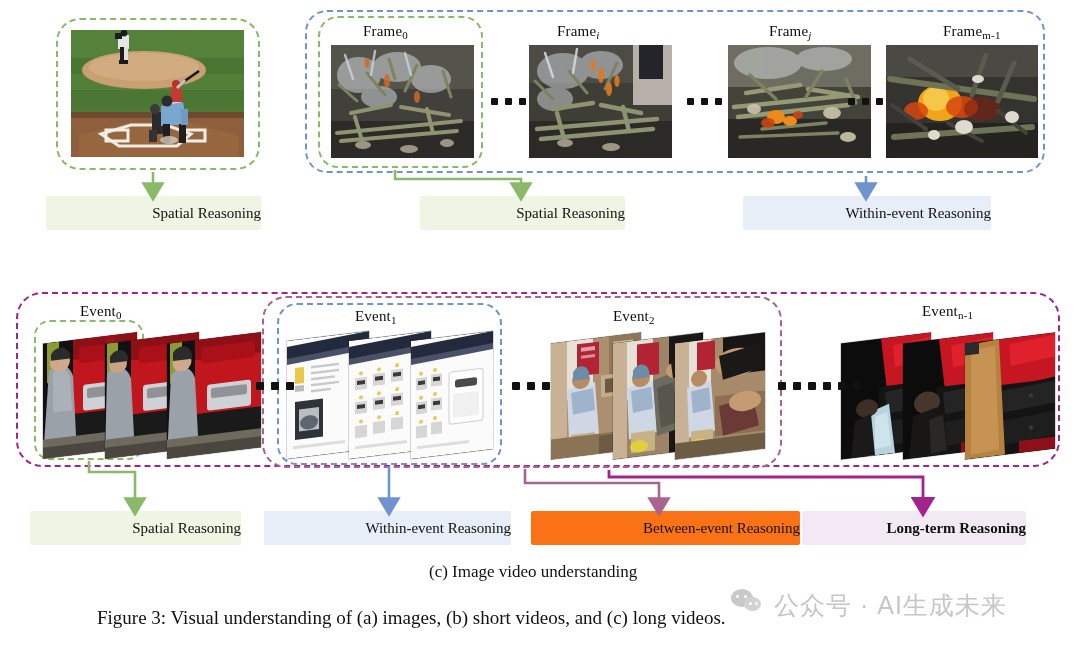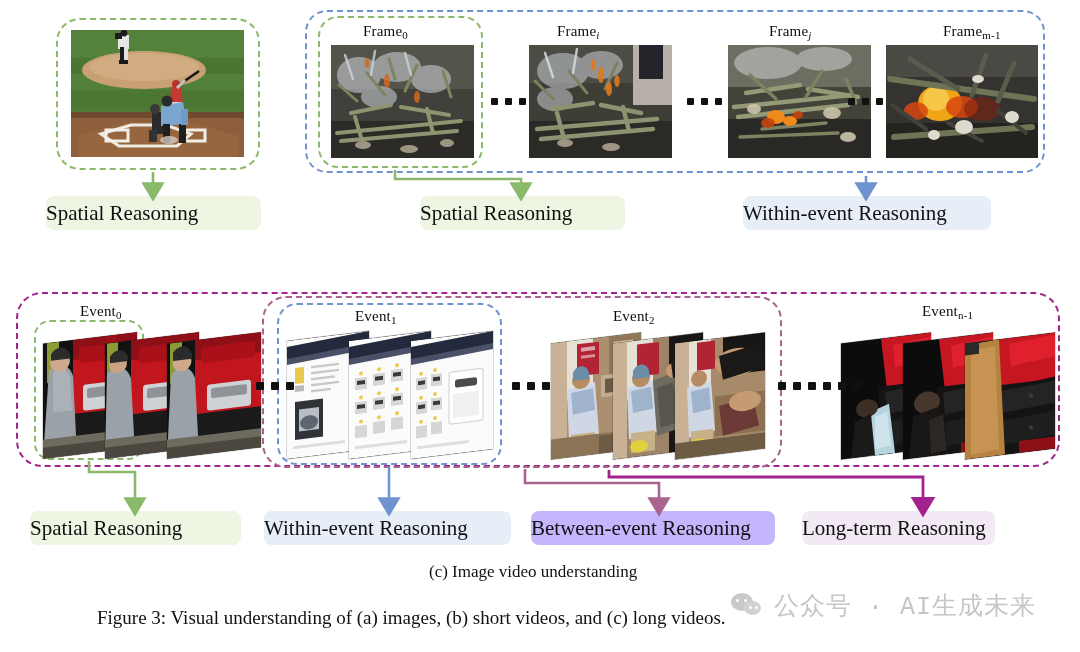--- a/index.html
+++ b/index.html
@@ -17,22 +17,22 @@
   .dash-purple{border:2.2px dashed #a3238e;}
   .dash-mauve{border:2px dashed #a8648f;}
 
   
   .vlabel{position:absolute;font-size:15px;color:#0d0d0d;white-space:nowrap;
           font-family:"Liberation Serif", serif;letter-spacing:.2px;}
   .vlabel .sub{font-size:11px;vertical-align:-3px;font-style:italic;}
   .vlabel .subn{font-size:11px;vertical-align:-3px;}
 
   
-  .pill{position:absolute;display:flex;align-items:center;justify-content:flex-start;
-        border-radius:8px;font-size:21px;color:#111;height:34px;
+  .pill{position:absolute;display:flex;align-items:center;justify-content:flex-end;
+        border-radius:2px;font-size:15px;color:#111;height:34px;
         font-family:"Liberation Serif", serif;white-space:nowrap;}
 
   
   .cap{position:absolute;font-size:17px;color:#111;white-space:nowrap;
        font-family:"Liberation Serif", serif;}
   .figcap{position:absolute;font-size:19px;color:#111;white-space:nowrap;
           font-family:"Liberation Serif", serif;}
 
   
   .dots{position:absolute;display:flex;align-items:center;gap:7px;}
@@ -40,22 +40,22 @@
   .dots.big i{width:8px;height:8px;}
 
   
   .pic{position:absolute;overflow:hidden;background:#333;}
   .pic.skew{transform:skewY(-7deg);box-shadow:0 0 0 0.6px rgba(0,0,0,.25);}
 
   
   svg.arrows{position:absolute;left:0;top:0;width:1080px;height:652px;pointer-events:none;}
 
   
-  .wm{position:absolute;display:flex;align-items:center;gap:9px;
-      color:#c6c6c6;font-size:25px;font-family:Liberation Mono, monospace;
+  .wm{position:absolute;display:flex;gap:9px;
+      color:#c6c6c6;font-size:25px;font-family:Liberation Sans, sans-serif;
       letter-spacing:1px;}
   .wm-logo{position:relative;width:34px;height:26px;}
   .wm-logo .b1,.wm-logo .b2{position:absolute;border-radius:50%;background:#c9c9c9;}
   .wm-logo .b1{width:22px;height:18px;left:0;top:0;}
   .wm-logo .b2{width:17px;height:14px;left:13px;top:8px;background:#d2d2d2;}
   .wm-logo .e{position:absolute;width:3px;height:3px;border-radius:50%;background:#fff;}
 </style>
 </head>
 <body>
 
@@ -636,24 +636,24 @@
       <i></i>
       <i></i>
     </div>
 
   <div class="pill" style="left:30px;top:511px;width:211px;background:#eef6e3;">
     <span>Spatial Reasoning</span>
   </div>
   <div class="pill" style="left:264px;top:511px;width:247px;background:#e8eef8;">
     <span>Within-event Reasoning</span>
   </div>
-  <div class="pill" style="left:531px;top:511px;width:244px;background:#c4b5fd;">
+  <div class="pill" style="left:531px;top:511px;width:269px;background:#f97316;">
     <span>Between-event Reasoning</span>
   </div>
-  <div class="pill" style="left:802px;top:511px;width:193px;background:#f2e9f4;">
+  <div class="pill" style="left:802px;top:511px;width:224px;background:#f2e9f4;font-weight:bold;">
     <span>Long-term Reasoning</span>
   </div>
 
   <div class="cap" style="left:429px;top:562px;">(c) Image video understanding</div>
 
   <svg class="arrows">
     <defs>
       <marker id="ag" markerWidth="9" markerHeight="9" refX="3" refY="4.5" orient="auto" markerUnits="strokeWidth">
         <path d="M0,0 L7.5,4.5 L0,9 z" fill="#8bb96a"></path>
       </marker>

